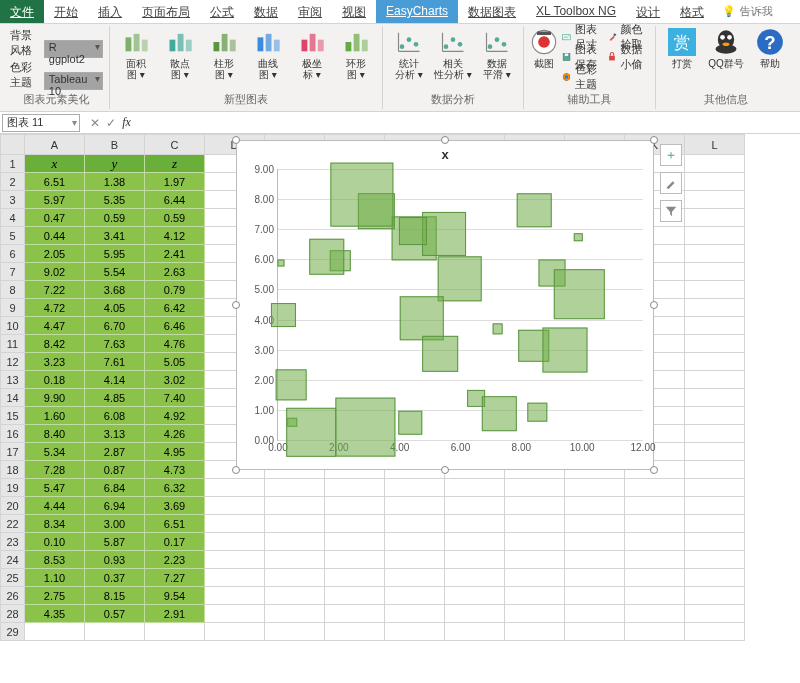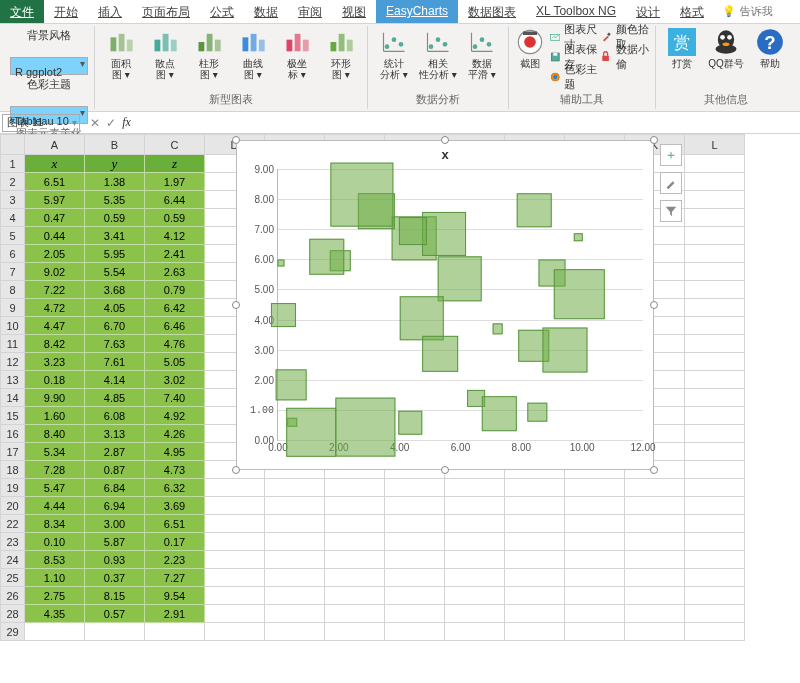--- a/index.html
+++ b/index.html
@@ -9,23 +9,23 @@
 .tabbar .tab { padding: 4px 10px; color: #444; cursor: pointer; font-size: 12px; text-decoration: underline; }
 .tabbar .tab.file { background: #217346; color: #fff; }
 .tabbar .tab.active { background: #4a9cd6; color: #fff; }
 .tabbar .tell { color: #777; padding: 4px 8px; display: flex; align-items: center; gap: 4px; }
 
 .ribbon { display: flex; background: #f3f2f1; border-bottom: 1px solid #d4d4d4; height: 88px; padding: 2px 4px; }
 .ribbon .group { display: flex; flex-direction: column; justify-content: space-between; border-right: 1px solid #d4d4d4; padding: 2px 6px 2px 6px; }
 .ribbon .group .items { display: flex; gap: 4px; align-items: flex-start; flex: 1; }
 .ribbon .group .label { text-align: center; color: #666; font-size: 11px; padding-top: 2px; }
 .ribbon .styleselects { display: flex; flex-direction: column; gap: 2px; }
-.ribbon .ssrow { display: flex; align-items: center; gap: 14px; flex-direction: column; }
+.ribbon .ssrow { display: flex; align-items: flex-end; gap: 4px; }
 .ribbon .ssrow span { font-size: 11px; }
-.ribbon .ssrow .sel { border: 1px solid #ababab; background: #7dd3fc; width: 78px; height: 18px; padding: 8px 14px 0 4px; font-size: 11px; position: relative; }
+.ribbon .ssrow .sel { border: 1px solid #ababab; background: #a3a3a3; width: 78px; height: 18px; padding: 0 14px 0 4px; font-size: 11px; position: relative; }
 .ribbon .ssrow .sel::after { content: "▾"; position: absolute; right: 2px; top: 0; color: #555; font-size: 10px; }
 .bigbtn { display: flex; flex-direction: column; align-items: center; width: 40px; gap: 2px; cursor: pointer; }
 .bigbtn .ic { width: 28px; height: 28px; }
 .bigbtn .lbl { font-size: 10px; text-align: center; line-height: 11px; white-space: nowrap; }
 .smbtn { display: flex; align-items: center; gap: 4px; height: 18px; cursor: pointer; font-size: 11px; }
 .smbtn .ic { width: 14px; height: 14px; }
 .vcol { display: flex; flex-direction: column; gap: 2px; }
 
 .namebox-row { display: flex; align-items: center; height: 22px; border-bottom: 1px solid #d4d4d4; background: #fff; }
 .namebox { border: 1px solid #ababab; width: 78px; height: 18px; margin: 0 2px; display: flex; align-items: center; padding: 0 4px; position: relative; font-size: 11px; }
@@ -708,21 +708,21 @@
         </tr>
       </tbody>
   </table>
 
   <div class="chart-obj">
     <div class="chart-title">x</div>
     <div class="plot" id="plot">
         <div class="gridline" style="top: 100%;"></div>
         <div class="ytick" style="top: 100%;">0.00</div>
         <div class="gridline" style="top: 88.8889%;"></div>
-        <div class="ytick" style="top: 88.8889%; font-family: Liberation Mono, monospace;">1.00</div>
+        <div class="ytick" style="top: 88.8889%;">1.00</div>
         <div class="gridline" style="top: 77.7778%;"></div>
         <div class="ytick" style="top: 77.7778%;">2.00</div>
         <div class="gridline" style="top: 66.6667%;"></div>
         <div class="ytick" style="top: 66.6667%;">3.00</div>
         <div class="gridline" style="top: 55.5556%;"></div>
         <div class="ytick" style="top: 55.5556%;">4.00</div>
         <div class="gridline" style="top: 44.4444%;"></div>
         <div class="ytick" style="top: 44.4444%;">5.00</div>
         <div class="gridline" style="top: 33.3333%;"></div>
         <div class="ytick" style="top: 33.3333%;">6.00</div>

